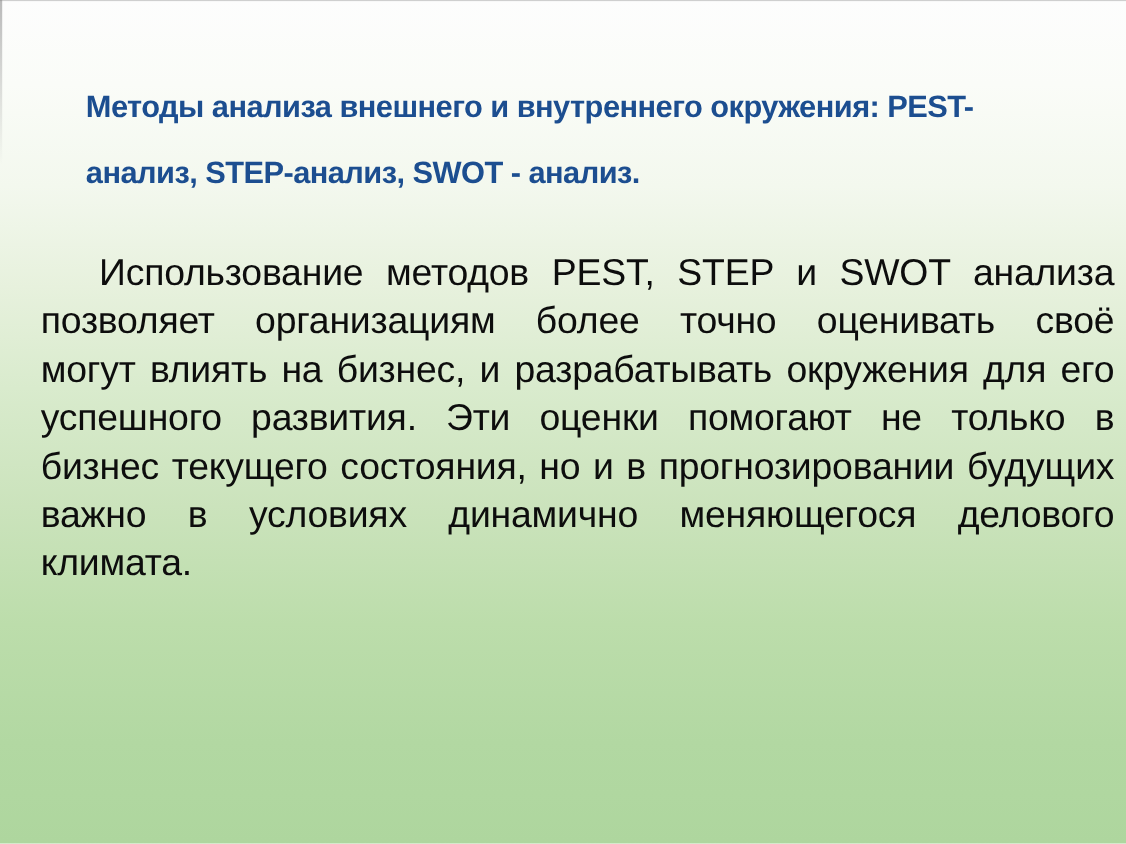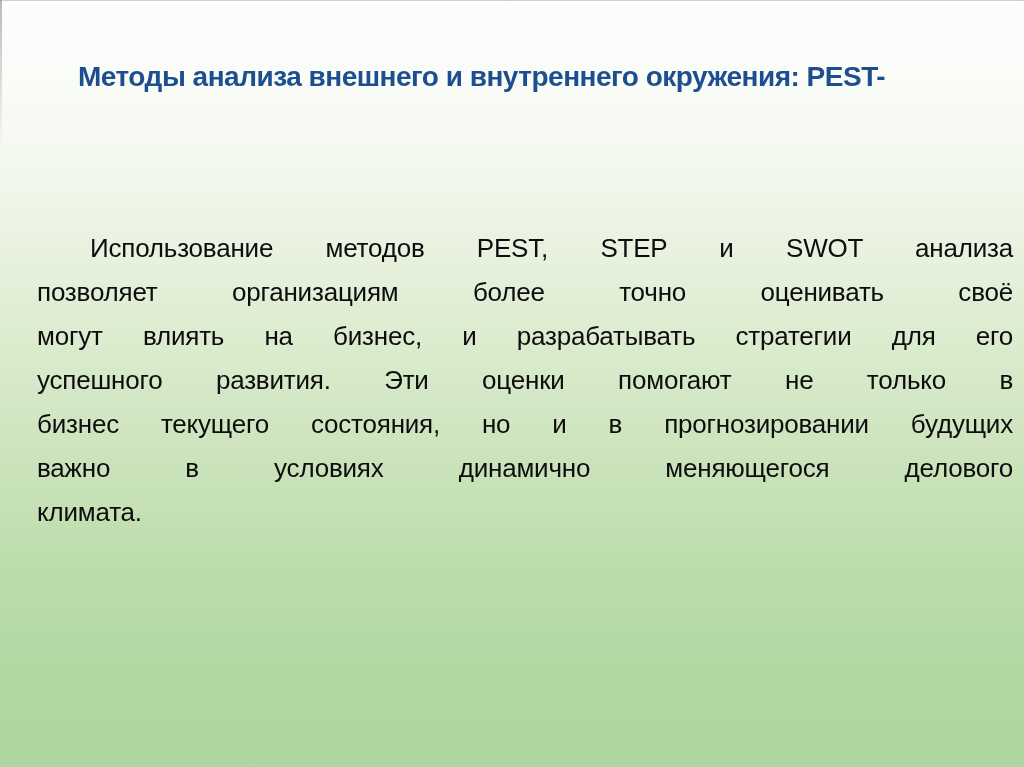--- a/index.html
+++ b/index.html
@@ -45,28 +45,29 @@
     margin: 0;
     color: #1c4e90;
     font-size: 28px;
     font-weight: bold;
     line-height: 40px;
     letter-spacing: -0.5px;
   }
   .t-line {
     display: block;
     white-space: nowrap;
+    margin-top: 20px;
   }
   .body-block {
     position: absolute;
     left: 37px;
     top: 226px;
     width: 976px;
     color: #0d0d0d;
-    font-size: 26px;
+    font-size: 34px;
     line-height: 44px;
     letter-spacing: -0.2px;
   }
   .b-line {
     text-align: justify;
     text-align-last: justify;
   }
   .b-line.first {
     text-indent: 53px;
   }
@@ -77,24 +78,25 @@
 </style>
 </head>
 <body>
 
 <div class="slide">
   <div class="top-hairline"></div>
   <div class="left-hairline"></div>
 
   <h1 class="title">
     <span class="t-line">Методы анализа внешнего и внутреннего окружения: PEST-</span>
+    <span class="t-line">анализ, STEP-анализ, SWOT - анализ.</span>
   </h1>
 
   <div class="body-block">
     <div class="b-line first">Использование методов PEST, STEP и SWOT анализа</div>
     <div class="b-line">позволяет организациям более точно оценивать своё</div>
-    <div class="b-line">могут влиять на бизнес, и разрабатывать стратегии для его</div>
+    <div class="b-line">могут влиять на бизнес, и разрабатывать окружения для его</div>
     <div class="b-line">успешного развития. Эти оценки помогают не только в</div>
     <div class="b-line">бизнес текущего состояния, но и в прогнозировании будущих</div>
     <div class="b-line">важно в условиях динамично меняющегося делового</div>
     <div class="b-line last">климата.</div>
   </div>
 </div>
 
 </body></html>

